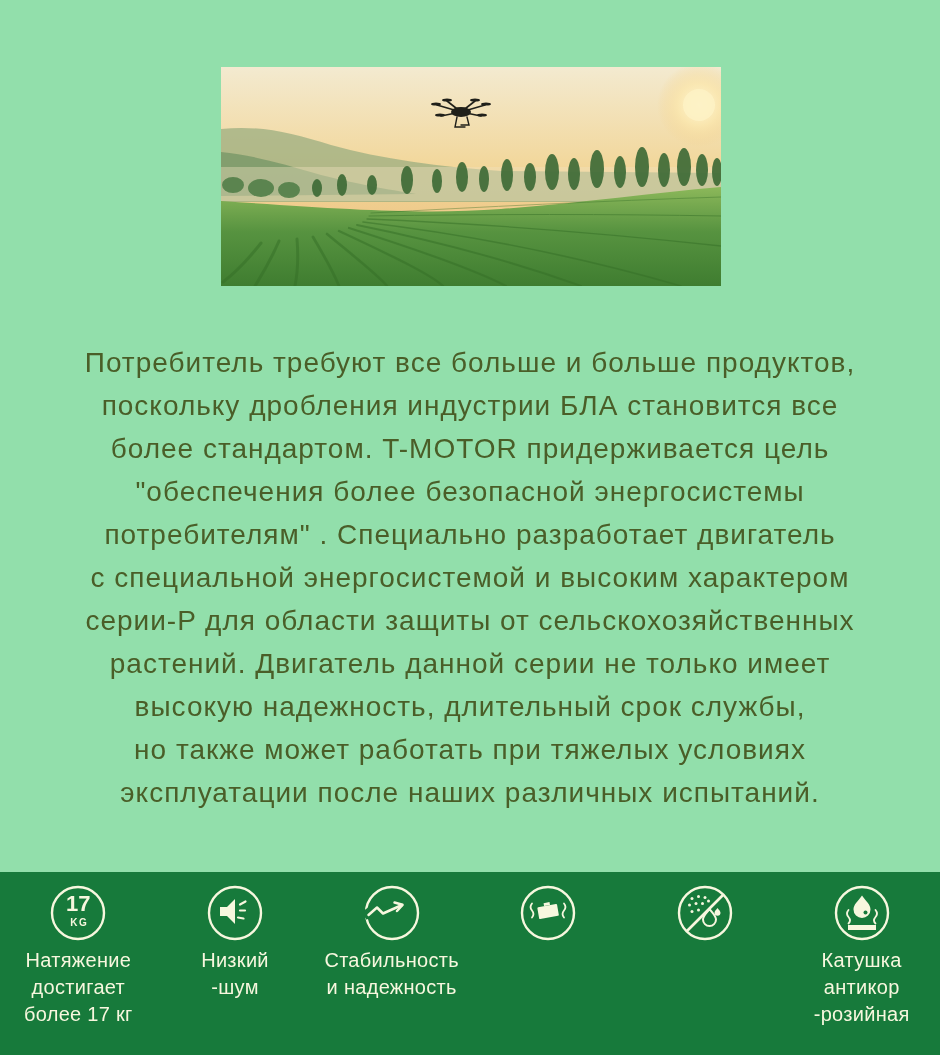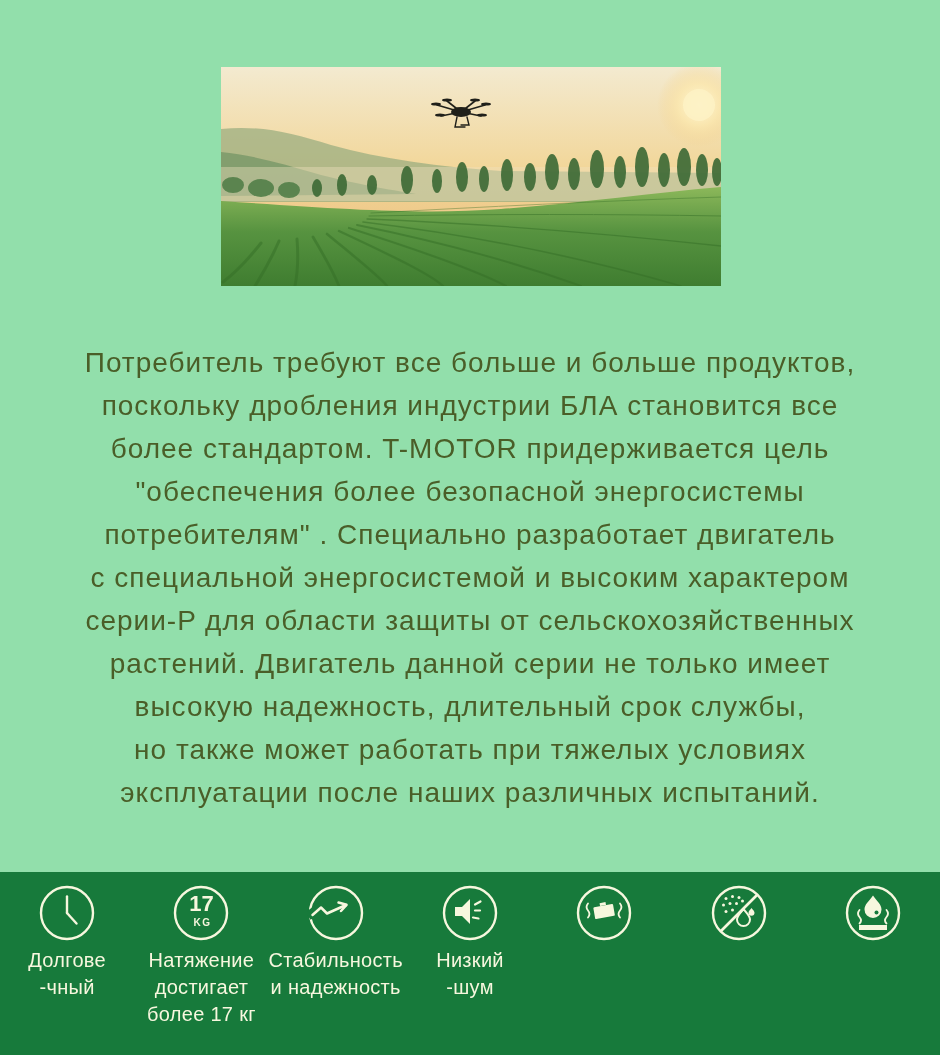--- a/index.html
+++ b/index.html
@@ -143,70 +143,59 @@
 потребителям" . Специально разработает двигатель
 с специальной энергосистемой и высоким характером
 серии-P для области защиты от сельскохозяйственных
 растений. Двигатель данной серии не только имеет
 высокую надежность, длительный срок службы,
 но также может работать при тяжелых условиях
 эксплуатации после наших различных испытаний.</p>
 
 <div class="features-bar">
 
-  <div class="feature">
-    <div class="icon-wrap">
-      <svg width="58" height="58" viewBox="0 0 58 58">
-        <circle class="st" cx="29" cy="29" r="26" stroke-width="2.4"></circle>
-        <path class="st" d="M29,29 L29,12.5" stroke-width="2.4"></path>
-        <path class="st" d="M29,29 L38.5,39.5" stroke-width="2.4"></path>
-      </svg>
-    </div>
-    <div class="label">Долгове
--чный</div>
-  </div>
 
   <div class="feature">
     <div class="icon-wrap">
       <svg width="58" height="58" viewBox="0 0 58 58">
         <circle class="st" cx="29" cy="29" r="26" stroke-width="2.4"></circle>
       </svg>
       <div class="kg-num">17</div>
       <div class="kg-unit">KG</div>
     </div>
     <div class="label">Натяжение
 достигает
 более 17 кг</div>
-  </div>
-
-  <div class="feature">
-    <div class="icon-wrap">
-      <svg width="58" height="58" viewBox="0 0 58 58">
-        <circle class="st" cx="29" cy="29" r="26" stroke-width="2.4"></circle>
-        <path d="M1,32 L14,22.5 L20,29 L48,17" stroke="#177a3b" stroke-width="9" fill="none"></path>
-        <path class="st" d="M5.5,31 L14,23.5 L20,29.5 L39,21" stroke-width="2.5"></path>
-        <path class="st" d="M31.5,18.5 L39.5,20.8 L34,27" stroke-width="2.5"></path>
-      </svg>
-    </div>
-    <div class="label">Стабильность
-и надежность</div>
   </div>
 
   <div class="feature">
     <div class="icon-wrap">
       <svg width="58" height="58" viewBox="0 0 58 58">
         <circle class="st" cx="29" cy="29" r="26" stroke-width="2.4"></circle>
         <polygon points="14,23 21,23 29,15 29,40 21,32 14,32" fill="#f7f7de"></polygon>
         <path class="st" d="M34,20.5 L39.5,17.5" stroke-width="2.2"></path>
         <path class="st" d="M34,26.5 L39,26.5" stroke-width="2.2"></path>
         <path class="st" d="M32,33.5 L37.5,34.5" stroke-width="2.2"></path>
       </svg>
     </div>
     <div class="label">Низкий
 -шум</div>
+  </div>
+
+  <div class="feature">
+    <div class="icon-wrap">
+      <svg width="58" height="58" viewBox="0 0 58 58">
+        <circle class="st" cx="29" cy="29" r="26" stroke-width="2.4"></circle>
+        <path d="M1,32 L14,22.5 L20,29 L48,17" stroke="#177a3b" stroke-width="9" fill="none"></path>
+        <path class="st" d="M5.5,31 L14,23.5 L20,29.5 L39,21" stroke-width="2.5"></path>
+        <path class="st" d="M31.5,18.5 L39.5,20.8 L34,27" stroke-width="2.5"></path>
+      </svg>
+    </div>
+    <div class="label">Стабильность
+и надежность</div>
   </div>
 
   <div class="feature">
     <div class="icon-wrap">
       <svg width="58" height="58" viewBox="0 0 58 58">
         <circle class="st" cx="29" cy="29" r="26" stroke-width="2.4"></circle>
         <g transform="rotate(-10 29 27)">
           <rect x="19" y="21.5" width="20" height="12" rx="1" fill="#f7f7de"></rect>
           <rect x="26" y="18.5" width="6" height="3" fill="#f7f7de"></rect>
         </g>
@@ -242,15 +231,18 @@
     <div class="icon-wrap">
       <svg width="58" height="58" viewBox="0 0 58 58">
         <circle class="st" cx="29" cy="29" r="26" stroke-width="2.4"></circle>
         <path d="M29,11.5 c4.5,6.3 8.5,9.2 8.5,14 a8.5,8.5 0 1 1 -17,0 c0,-4.8 4,-7.7 8.5,-14" fill="#f7f7de"></path>
         <circle cx="32.5" cy="28.5" r="2" fill="#177a3b"></circle>
         <rect x="15" y="41" width="28" height="5" fill="#f7f7de"></rect>
         <path class="st" d="M15.5,26 c-2,2.4 -2,4.6 0,7 c2,2.4 2,4.6 0,6.5" stroke-width="1.8"></path>
         <path class="st" d="M42.5,26 c2,2.4 2,4.6 0,7 c-2,2.4 -2,4.6 0,6.5" stroke-width="1.8"></path>
       </svg>
     </div>
+    <div class="label">Катушка
+антикор
+-розийная</div>
   </div>
 
 </div>
 
 </body></html>

